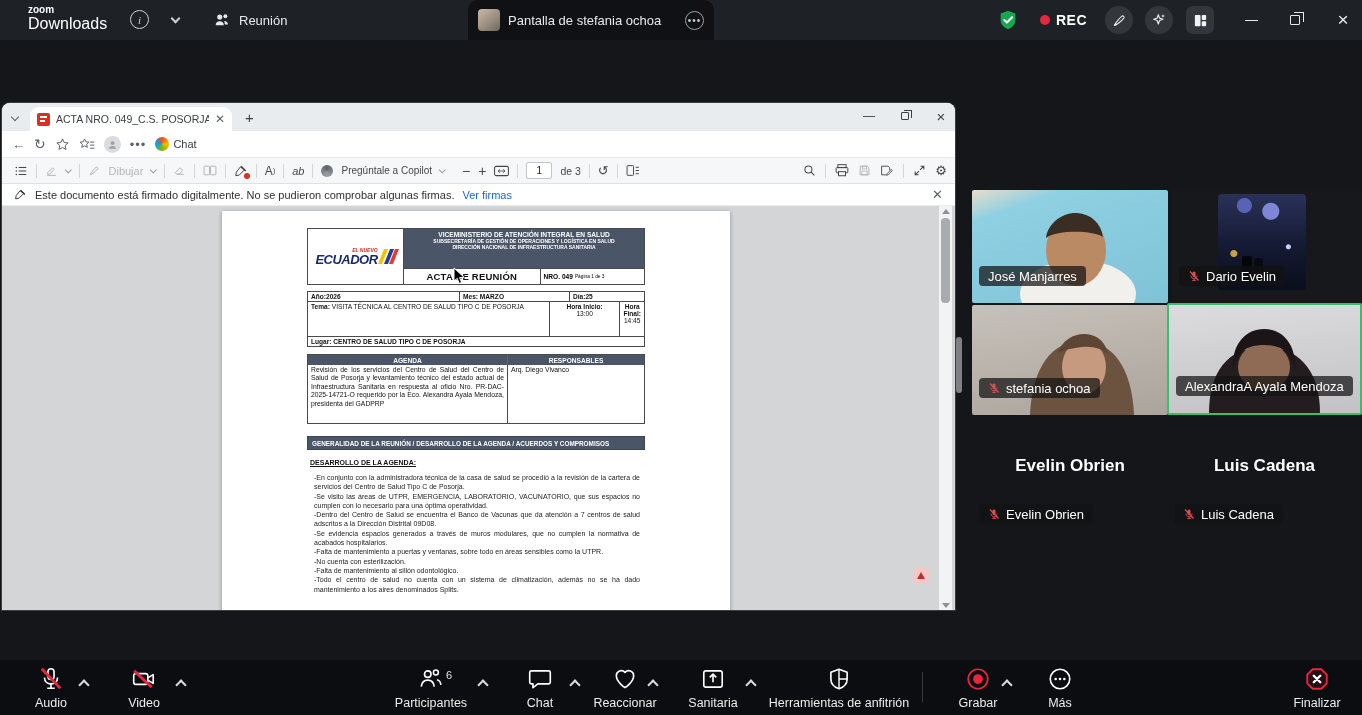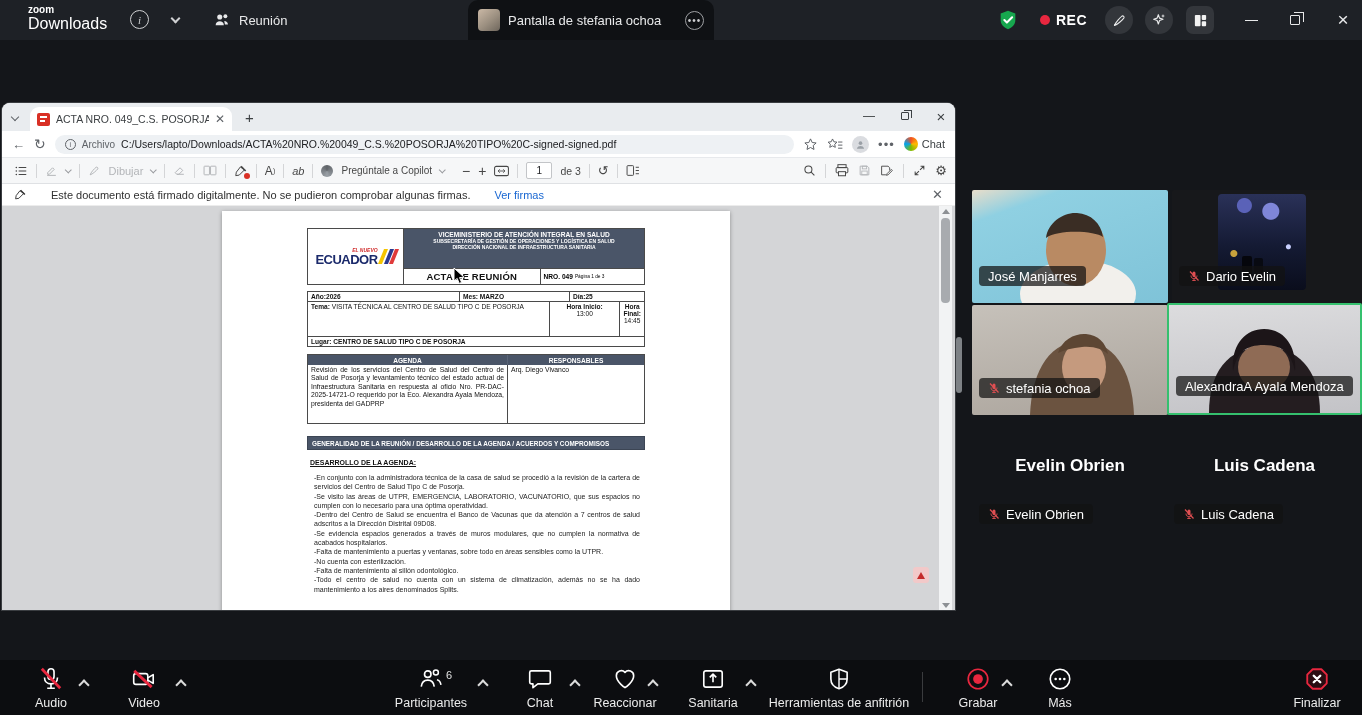--- a/index.html
+++ b/index.html
@@ -55,33 +55,33 @@
   .pdfbar{position:relative;height:26px;background:#f6f7f8;border-bottom:1px solid #dfe1e4;color:#474747;font-size:11px}
   .pdfleft{position:absolute;left:12px;top:0;height:100%;display:flex;align-items:center;gap:8px}
   .pdfcenter{position:absolute;left:460px;top:0;height:100%;display:flex;align-items:center;gap:8px}
   .pdfright{position:absolute;right:8px;top:0;height:100%;display:flex;align-items:center;gap:9px}
   .vsep{width:1px;height:14px;background:#d4d5d7}
   .gray{color:#b3b5b8}
   .gchev{display:inline-block;width:4.5px;height:4.5px;border-left:1.4px solid #9a9ca0;border-top:1.4px solid #9a9ca0;transform:rotate(225deg)}
   .pgbox{width:26px;height:17px;border:1px solid #c3c5c8;border-radius:2px;background:#fff;text-align:center;font-size:10px;color:#202124;font-family:"Liberation Sans",sans-serif}
   .ico{display:inline-flex;align-items:center;justify-content:center}
 
-  .warnbar{position:relative;height:22px;background:#fff;display:flex;align-items:center;gap:24px;padding:0 12px;font-size:11px;color:#303030;border-bottom:1px solid #ececec}
+  .warnbar{position:relative;height:22px;background:#fff;display:flex;align-items:center;gap:8px;padding:0 12px;font-size:11px;color:#303030;border-bottom:1px solid #ececec}
   .warnlink{color:#1967d2}
   .warnclose{margin-left:auto;color:#5f6368;font-size:13px}
 
   .docarea{position:relative;height:405px;background:#d4d5d7;overflow:hidden}
   .page{position:absolute;left:220px;top:5px;width:508px;height:430px;background:#fff;box-shadow:0 1px 4px rgba(0,0,0,.35);overflow:hidden}
 
   
   .hdrtable{position:absolute;left:85px;top:17px;width:338px;height:57px;border:1px solid #4a4a4a;display:flex}
   .logo-cell{width:96px;border-right:1px solid #4a4a4a;display:flex;align-items:center;justify-content:center;gap:3px}
   .logo-txt{text-align:right;line-height:1}
   .logo-top{color:#d02c2c;font-size:5px;font-weight:bold;font-style:italic;display:block}
-  .logo-main{color:#1b2a6b;font-size:13px;font-weight:bold;letter-spacing:-.5px;display:block}
+  .logo-main{color:#1b2a6b;font-size:13px;font-weight:bold;font-style:italic;letter-spacing:-.5px;display:block}
   .stripes{display:flex;gap:1.5px;transform:skewX(-22deg);height:15px}
   .stripes i{display:block;width:4px;height:15px}
   .hdr-right{flex:1;display:flex;flex-direction:column}
   .org{background:#4a5568;color:#fff;text-align:center;padding:2px 2px;flex:1}
   .org .l1{font-size:6.6px;font-weight:bold;display:block}
   .org .l2{font-size:5px;font-weight:bold;display:block}
   .actarow{display:flex;border-top:1px solid #4a4a4a;height:16px}
   .acta-title{flex:1.35;display:flex;align-items:center;justify-content:center;font-weight:bold;font-size:9.5px;color:#111;border-right:1px solid #4a4a4a;letter-spacing:.2px}
   .acta-nro{flex:1;display:flex;align-items:center;padding-left:3px;gap:2px}
   .acta-nro b{font-size:6.6px}
@@ -208,25 +208,20 @@
     <div class="bwin" style="left:852px">—</div>
     <div class="bwin" style="left:888px">
         <span class="brest"></span>
       </div>
     <div class="bwin" style="left:924px;font-size:15px">×</div>
   </div>
 
   <div class="addrbar">
     <span class="navic">←</span>
     <span class="navic" style="font-size:14px">↻</span>
-    <div class="urlfield">
-      <span class="info-i">i</span>
-      <span class="archivo">Archivo</span>
-      <span class="url">C:/Users/lapto/Downloads/ACTA%20NRO.%20049_C.S.%20POSORJA%20TIPO%20C-signed-signed.pdf</span>
-    </div>
     <svg width="15" height="15" viewBox="0 0 24 24">
       <path d="M12 3l2.7 5.8 6.3.7-4.7 4.2 1.3 6.2L12 16.8 6.4 19.9l1.3-6.2L3 9.5l6.3-.7z" fill="none" stroke="#5f6368" stroke-width="1.6" stroke-linejoin="round"></path>
     </svg>
     <svg width="16" height="15" viewBox="0 0 26 24">
       <path d="M9 3l2.2 4.6 5 .6-3.7 3.4 1 5L9 14.2 4.5 16.6l1-5L1.8 8.2l5-.6z" fill="none" stroke="#5f6368" stroke-width="1.6" stroke-linejoin="round"></path>
       <path d="M18 8h7M18 13h7M18 18h7" stroke="#5f6368" stroke-width="1.6"></path>
     </svg>
     <span style="width:17px;height:17px;border-radius:50%;background:#dadce0;display:inline-flex;align-items:center;justify-content:center">
       <svg width="11" height="11" viewBox="0 0 24 24">
           <circle cx="12" cy="9" r="4" fill="#9aa0a6"></circle>

